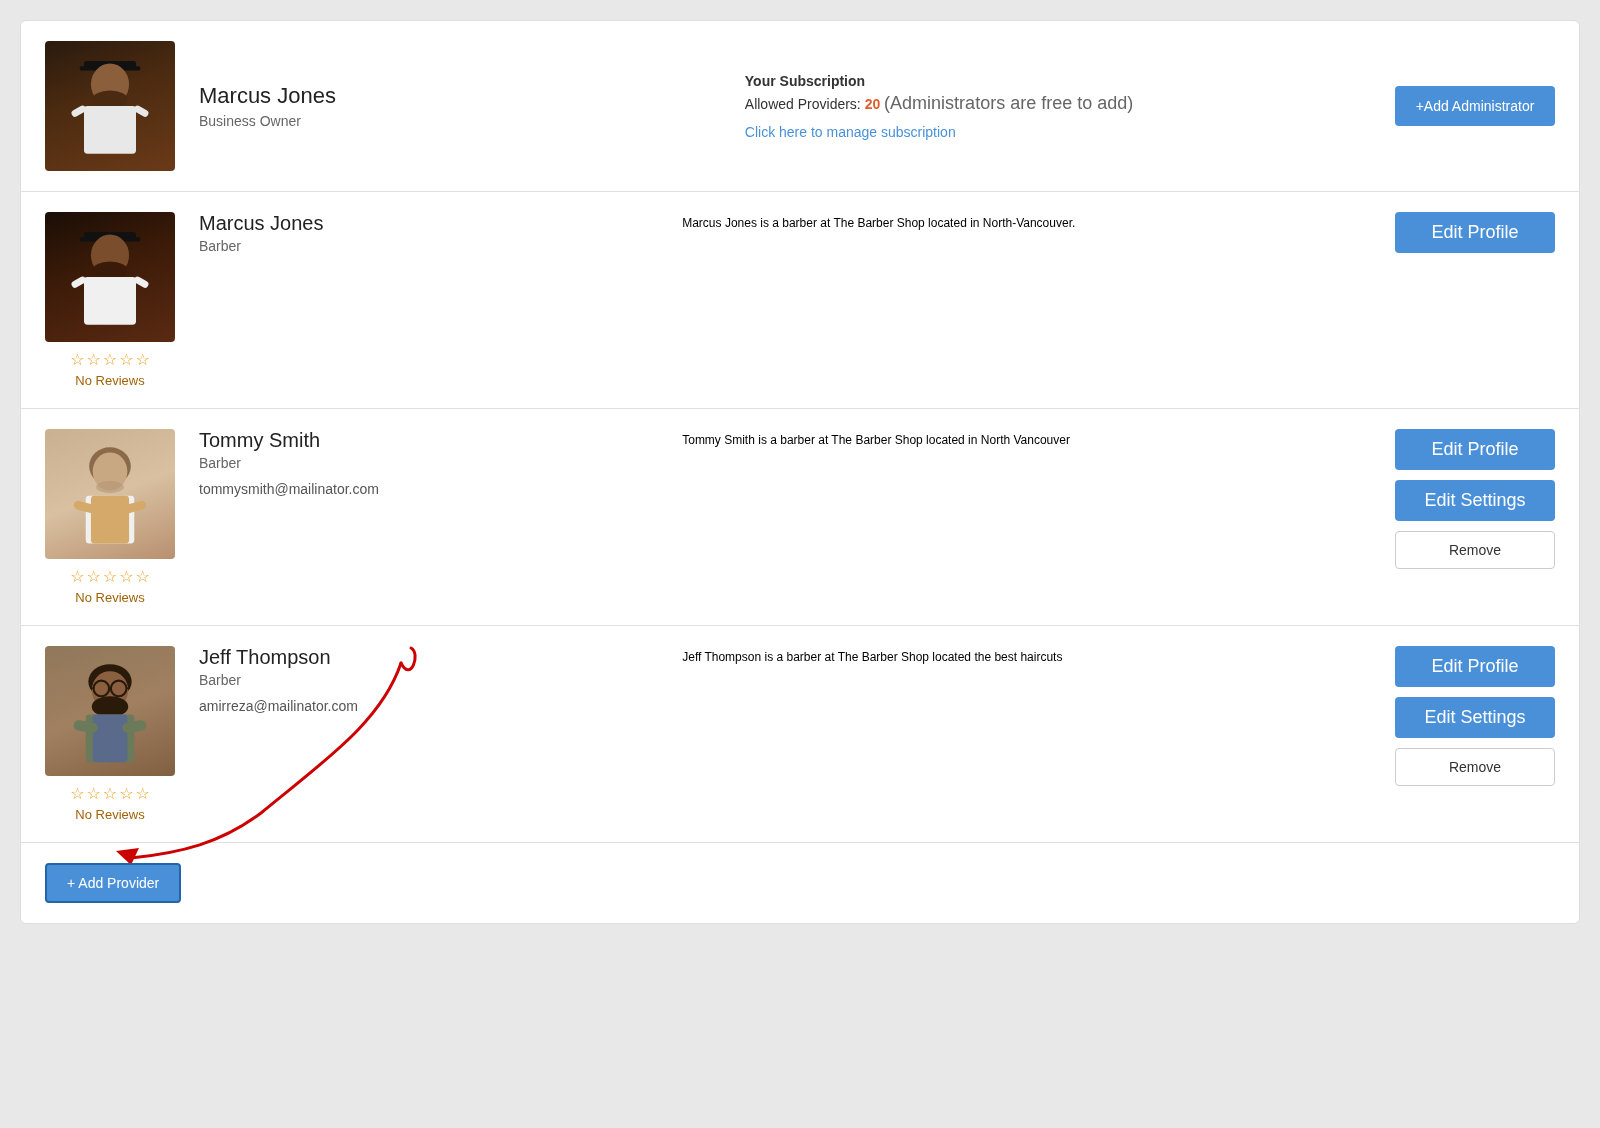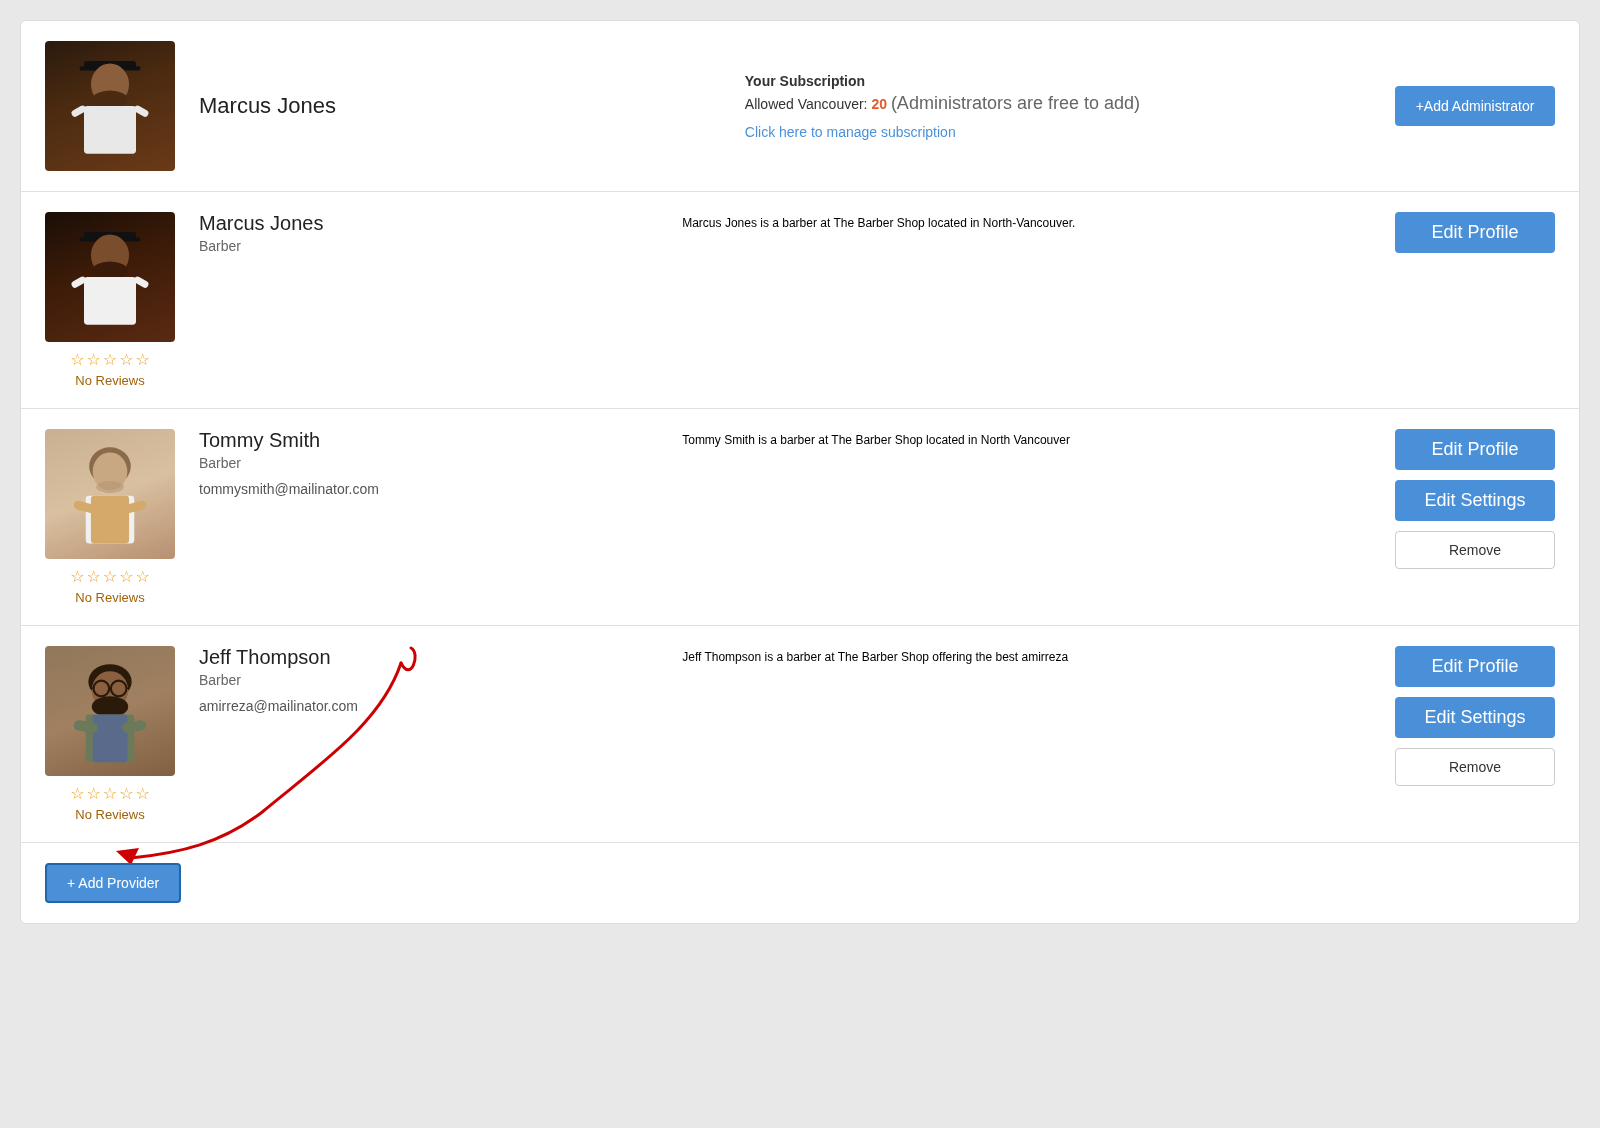--- a/index.html
+++ b/index.html
@@ -256,25 +256,26 @@
         <ellipse cx="50" cy="52" rx="20" ry="10" fill="#4a2a10"></ellipse>
 
         <rect x="20" y="60" width="60" height="55" rx="4" fill="#e8e8e8"></rect>
 
         <rect x="5" y="62" width="18" height="8" rx="4" fill="#e8e8e8" transform="rotate(-30 14 66)"></rect>
         <rect x="77" y="62" width="18" height="8" rx="4" fill="#e8e8e8" transform="rotate(30 86 66)"></rect>
       </svg>
     </div>
     <div class="header-info">
       <div class="name">Marcus Jones</div>
+      <div class="role">Business Owner</div>
     </div>
     <div class="subscription-block">
       <div class="sub-title">Your Subscription</div>
       <div class="providers">
-        <span>Allowed Vancouver:</span>
+        <span>Allowed Providers:</span>
         <span class="count">20</span>
         <span class="note">(Administrators are free to add)</span>
       </div>
       <a class="manage-link">Click here to manage subscription</a>
     </div>
     <button class="add-admin-btn">+Add Administrator</button>
   </div>
 
   <div class="provider-row">
     <div class="provider-avatar-block">
@@ -380,21 +381,21 @@
         <span class="star empty">☆</span>
         <span class="star empty">☆</span>
       </div>
       <div class="no-reviews">No Reviews</div>
     </div>
     <div class="provider-info">
       <div class="name">Jeff Thompson</div>
       <div class="role">Barber</div>
       <div class="email">amirreza@mailinator.com</div>
     </div>
-    <div class="provider-desc">Jeff Thompson is a barber at The Barber Shop offering the best amirreza</div>
+    <div class="provider-desc">Jeff Thompson is a barber at The Barber Shop located the best haircuts</div>
     <div class="provider-actions">
       <button class="btn-primary">Edit Profile</button>
       <button class="btn-primary">Edit Settings</button>
       <button class="btn-secondary">Remove</button>
     </div>
   </div>
 
   <div class="footer-row">
     <button class="add-provider-btn">+ Add Provider</button>
 

